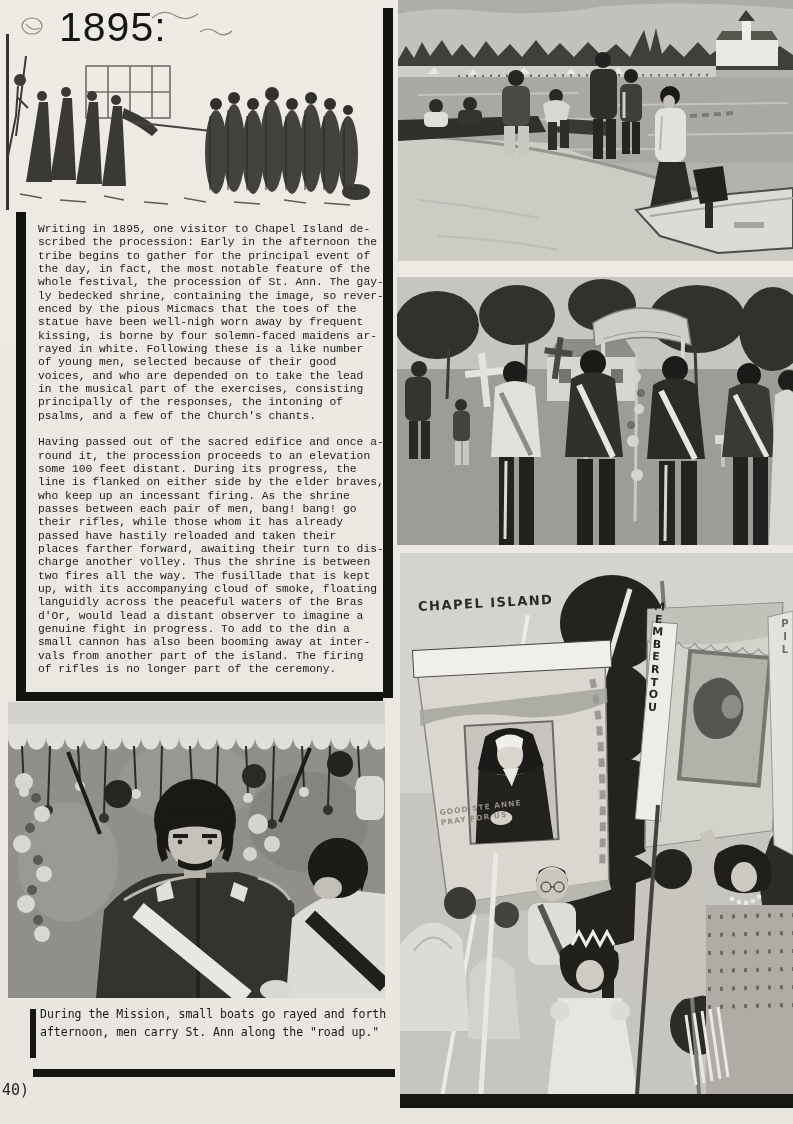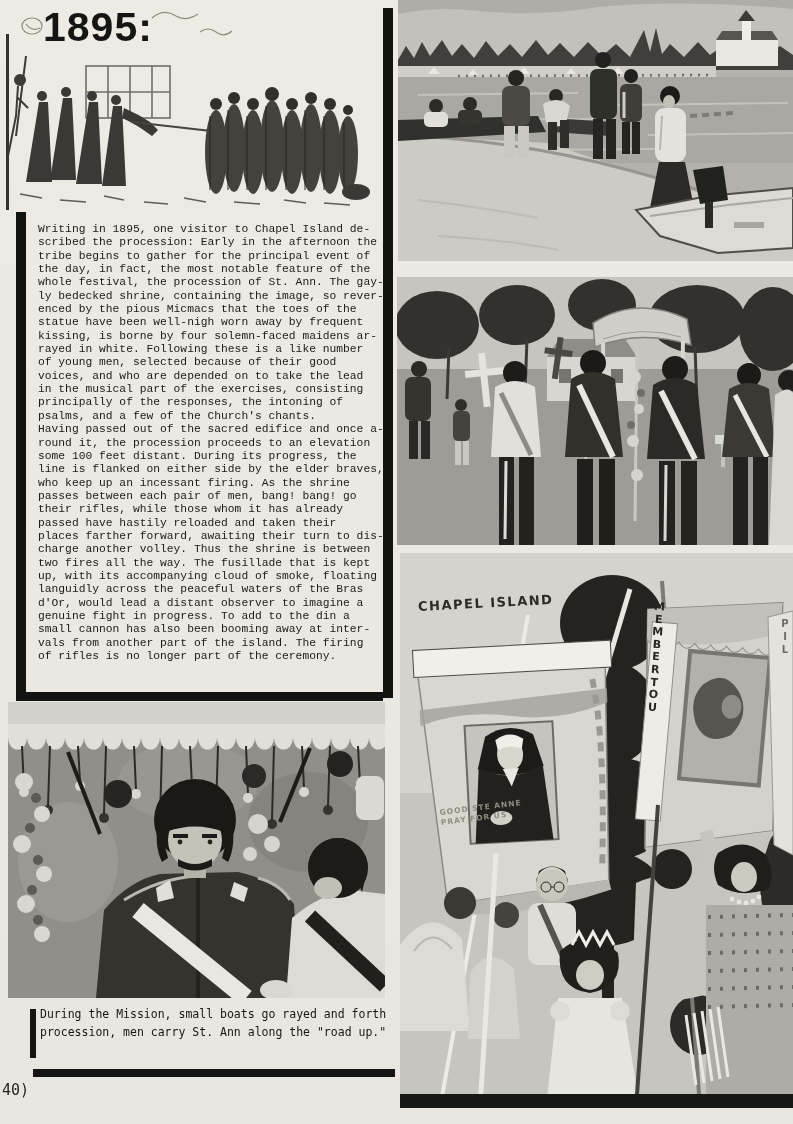--- a/index.html
+++ b/index.html
@@ -4,38 +4,38 @@
 <style>
   html,body{margin:0;padding:0;background:#6b6a66;}
   .page{
     position:relative;width:793px;height:1124px;overflow:hidden;
     background:linear-gradient(180deg,#edebe4 0%,#eae8e1 60%,#e8e6df 100%);
     font-family:"Liberation Mono",monospace;color:#1c1c1a;
   }
   .abs{position:absolute;}
   
   .heading{
-    left:43px;top:4px;font-family:"Liberation Sans",sans-serif;font-weight:bold;
+    left:59px;top:4px;font-family:"Liberation Sans",sans-serif;font-weight:normal;
     font-size:41px;letter-spacing:1px;color:#151513;z-index:3;
   }
   
   .divider-bar{left:383px;top:8px;width:10px;height:690px;background:#131311;}
   .left-edge-line{left:6px;top:34px;width:3px;height:176px;background:#34332f;}
   .bottom-rule{left:33px;top:1069px;width:362px;height:8px;background:#141412;}
   
   .textbox{
     left:16px;top:212px;width:367px;height:489px;box-sizing:border-box;
     border-left:10px solid #131311;border-bottom:9px solid #131311;
     background:transparent;overflow:hidden;
   }
   .article{
     padding:11px 0 0 12px;font-size:11.3px;line-height:13.35px;
     white-space:pre;color:#1b1b19;
   }
-  .t-par + .t-par{}
+  .t-par + .t-par{margin-top:13px;}
   .u{text-decoration-thickness:1px;text-underline-offset:2.5px;}
   
   .photo{overflow:hidden;background:#b5b4ae;}
   .photo-beach{left:398px;top:0;width:395px;height:261px;}
   .photo-canopy{left:397px;top:277px;width:396px;height:268px;}
   .photo-banners{left:400px;top:553px;width:393px;height:555px;}
   .photo-closeup{left:8px;top:702px;width:377px;height:296px;}
   
   .banner-title{
     position:absolute;left:18px;top:42px;width:152px;
@@ -534,19 +534,19 @@
         <ellipse cx="320" cy="186" rx="14" ry="11" fill="#c2bfb7"></ellipse>
         <path d="M300,166 a30,30 0 0 1 60,0 l-6,24 q-8,-20 -22,-22 q-16,-2 -26,10 z" fill="#1c1b17"></path>
       </g>
       <ellipse cx="268" cy="288" rx="16" ry="10" fill="#d8d7d1"></ellipse>
     </svg>
   </div>
 
   <div class="abs caption-bar"></div>
   <div class="abs caption">
       <div class="cap-line"><span class="u">During the Mission, small boats go rayed and forth</span></div>
-      <div class="cap-line"><span class="u">procession, men carry St. Ann along the "road up."</span></div>
+      <div class="cap-line"><span class="u">afternoon, men carry St. Ann along the "road up."</span></div>
     </div>
 
   <div class="abs bottom-rule"></div>
   <div class="abs pagenum">(40)</div>
 
 </div>
 
 </body></html>

